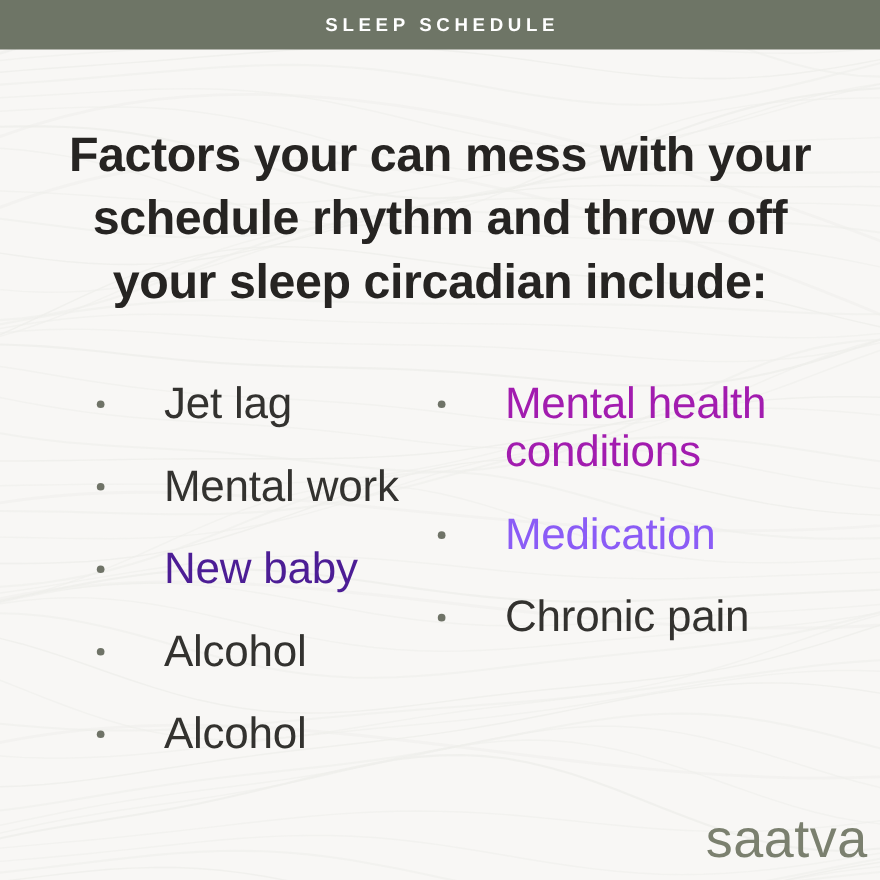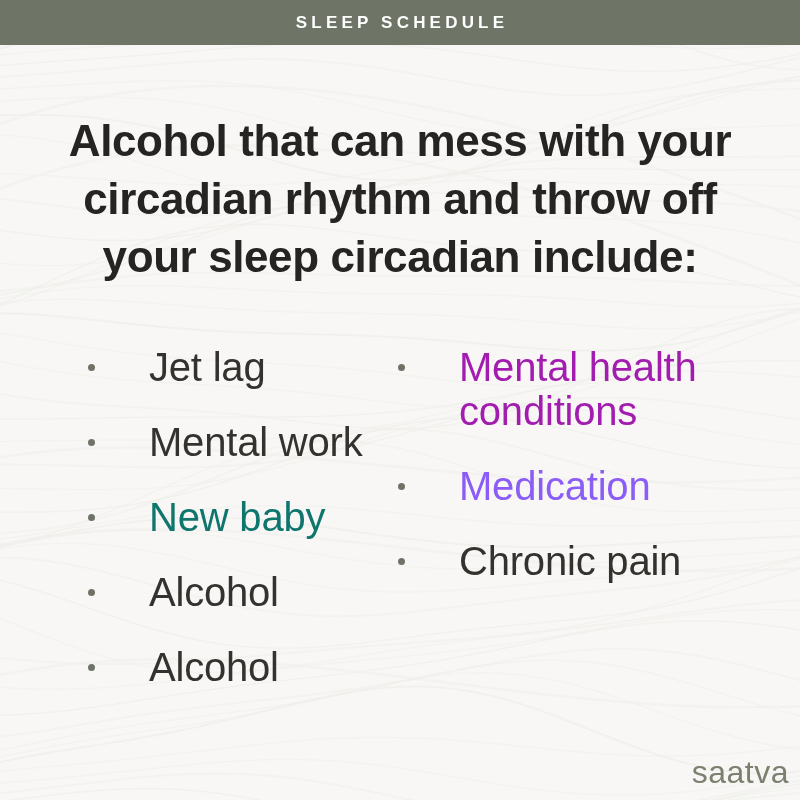--- a/index.html
+++ b/index.html
@@ -120,21 +120,21 @@
 
   
   #logo {
     position: absolute;
     right: 35px;
     bottom: 12px;
     z-index: 2;
     color: #7b806f;
     font-family: "Liberation Sans", sans-serif;
     font-weight: normal;
-    font-size: 32px;
+    font-size: 49px;
     line-height: 1;
     letter-spacing: 0.5px;
     text-align: center;
   }
 </style>
 </head>
 <body style="background: rgb(248, 247, 245);">
 
 <div id="card" style="background: rgb(248, 247, 245);">
 
@@ -202,38 +202,38 @@
         <path d="M -60,560 C 220,470 520,610 880,560" stroke-width="2.6" opacity="0.55"></path>
         <path d="M -60,690 C 240,600 540,740 880,700" stroke-width="2.6" opacity="0.55"></path>
       </g>
   </svg>
 
   <div id="banner" style="background: rgb(110, 117, 102);">
     <span id="banner-title" style="color: rgb(255, 255, 255);">SLEEP SCHEDULE</span>
   </div>
 
   <div id="heading" style="color: rgb(38, 36, 34);">
-    <span class="hl">Alcohol that can mess with your</span>
-    <span class="hl">circadian rhythm and throw off</span>
+    <span class="hl">Factors your can mess with your</span>
+    <span class="hl">schedule rhythm and throw off</span>
     <span class="hl">your sleep circadian include:</span>
   </div>
 
   <div id="lists">
     <div class="col" id="col-left">
         <div class="list-item">
           <span class="bullet-dot" style="background: rgb(111, 115, 103);"></span>
           <span class="item-text" style="color: rgb(51, 50, 47);">Jet lag</span>
         </div>
         <div class="list-item">
           <span class="bullet-dot" style="background: rgb(111, 115, 103);"></span>
           <span class="item-text" style="color: rgb(51, 50, 47);">Mental work</span>
         </div>
         <div class="list-item">
           <span class="bullet-dot" style="background: rgb(111, 115, 103);"></span>
-          <span class="item-text" style="color: #0f766e;">New baby</span>
+          <span class="item-text" style="color: #4c1d95;">New baby</span>
         </div>
         <div class="list-item">
           <span class="bullet-dot" style="background: rgb(111, 115, 103);"></span>
           <span class="item-text" style="color: rgb(51, 50, 47);">Alcohol</span>
         </div>
         <div class="list-item">
           <span class="bullet-dot" style="background: rgb(111, 115, 103);"></span>
           <span class="item-text" style="color: rgb(51, 50, 47);">Alcohol</span>
         </div>
       </div>

